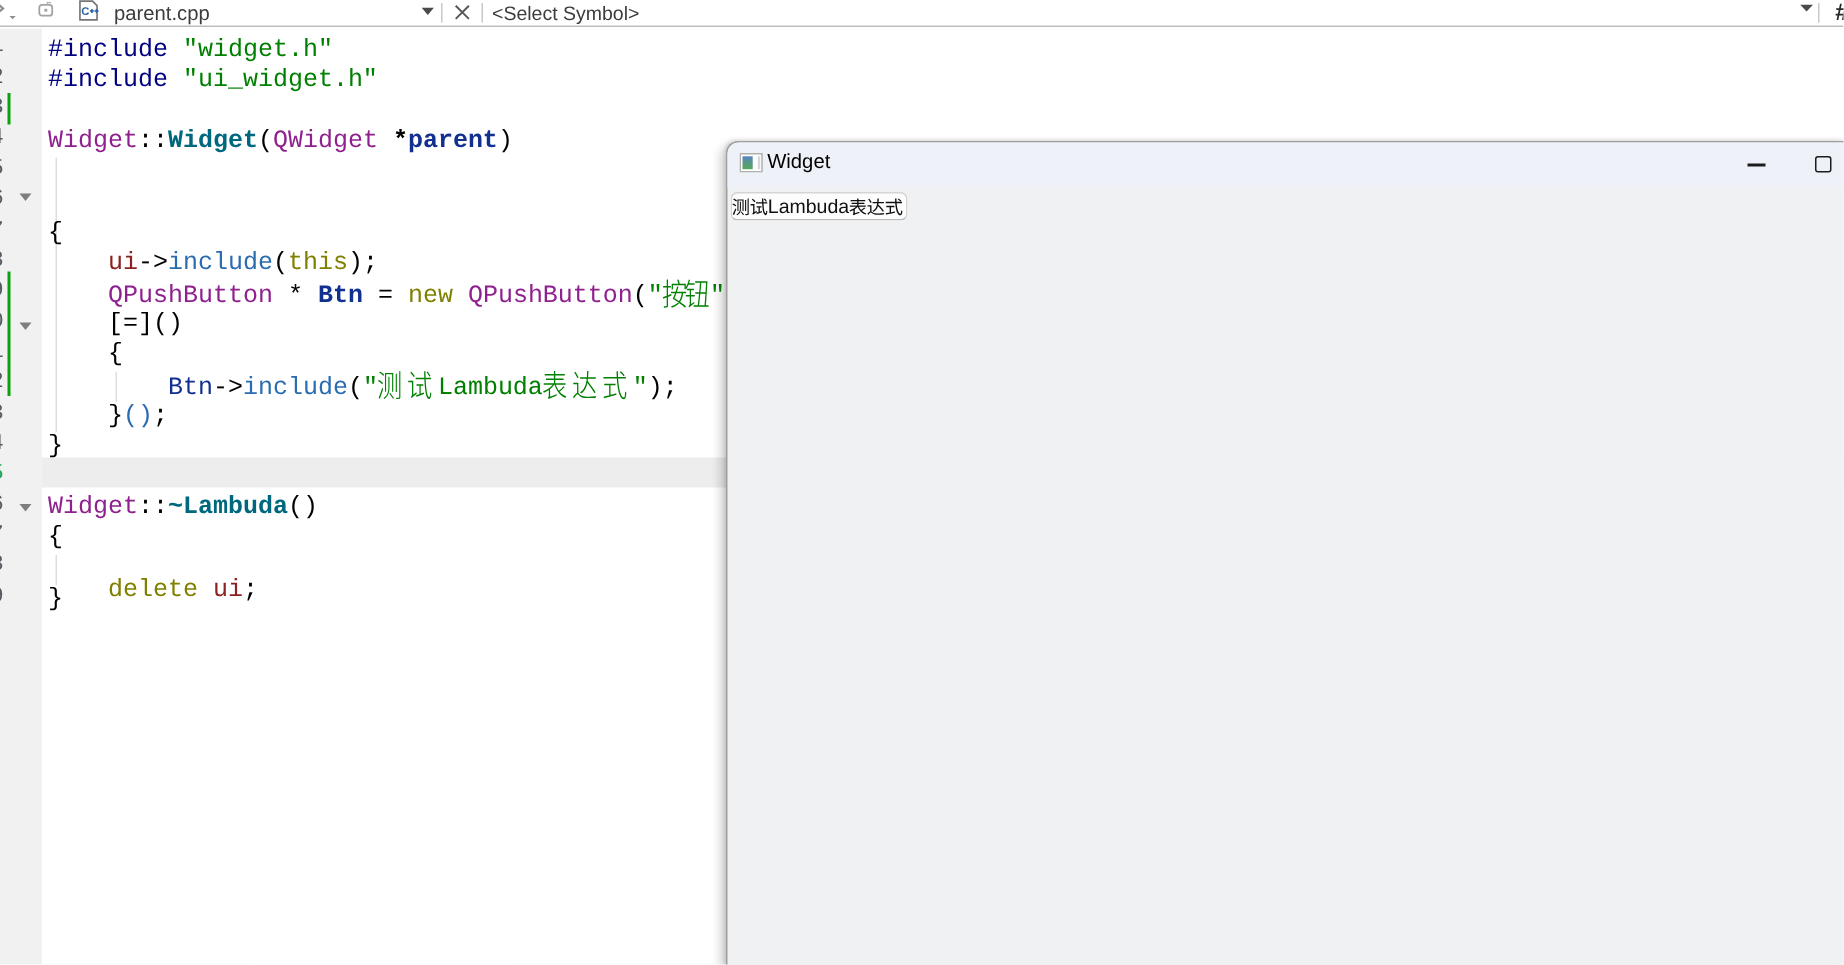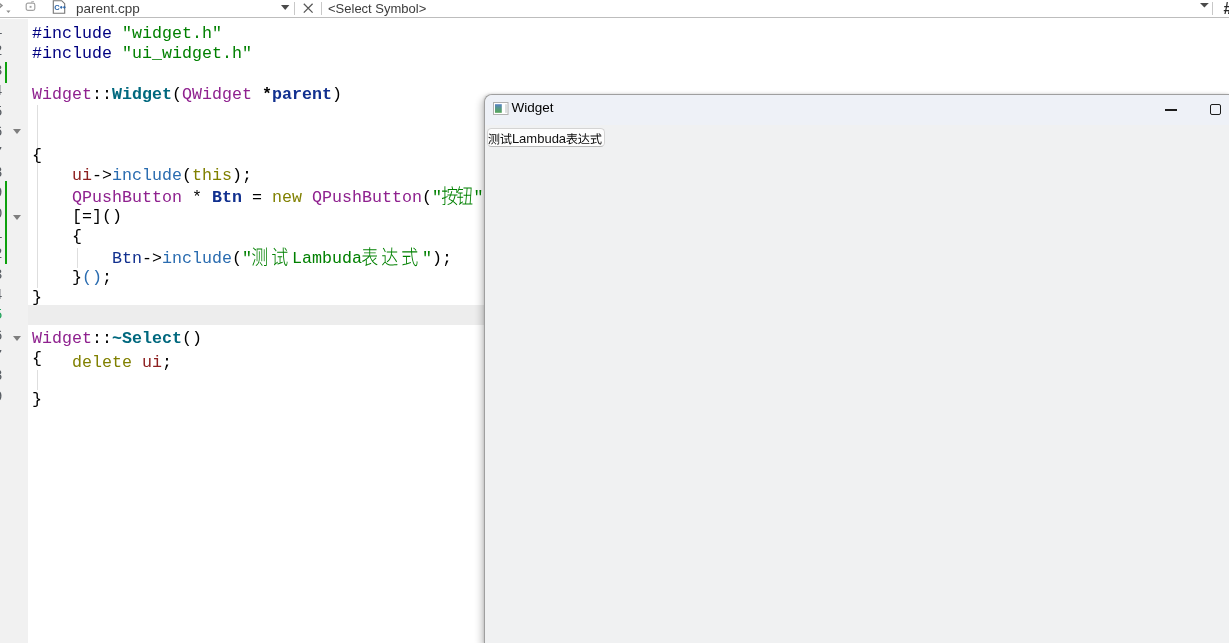--- a/index.html
+++ b/index.html
@@ -125,23 +125,23 @@
         </g>
       </svg><span style="color:#008000">Lambuda</span><svg class="ck" width="60" height="20" style="overflow:visible;vertical-align:-5.35px" fill="#008000">
         <g transform="translate(0,16.55) scale(0.0169,-0.0206)">
           <use href="#te" x="-41"></use>
           <use href="#tf" x="1142"></use>
           <use href="#tg" x="2325"></use>
         </g>
       </svg><span style="color:#008000">"</span>);</div>
 <div class="cl" style="top:267.9px">    }<span style="color:#2a6cb0">()</span>;</div>
 <div class="cl" style="top:288.2px">}</div>
-<div class="cl" style="top:328.9px"><span style="color:#8f218f">Widget</span>::<b style="color:#00687e">~Select</b>()</div>
+<div class="cl" style="top:328.9px"><span style="color:#8f218f">Widget</span>::<b style="color:#00687e">~Lambuda</b>()</div>
 <div class="cl" style="top:349.3px">{</div>
-<div class="cl" style="top:353px">    <span style="color:#808000">delete</span> <span style="color:#8d2121">ui</span>;</div>
+<div class="cl" style="top:384px">    <span style="color:#808000">delete</span> <span style="color:#8d2121">ui</span>;</div>
 <div class="cl" style="top:390.0px">}</div>
   <div id="win">
     <div id="wtitle">
       <svg width="16" height="13" style="position:absolute;left:7.5px;top:7.5px">
         <rect x="0.5" y="0.5" width="14.5" height="12" fill="#fff" stroke="#b0b0b0"></rect>
         <rect x="2" y="2.2" width="6.8" height="8.6" fill="url(#wgrad)"></rect>
         <rect x="12.2" y="2.2" width="1.6" height="8.6" fill="#d4d7d9"></rect>
         <defs>
             <linearGradient id="wgrad" x1="0" y1="0" x2="0" y2="1">
               <stop offset="0" stop-color="#5782c4"></stop>

